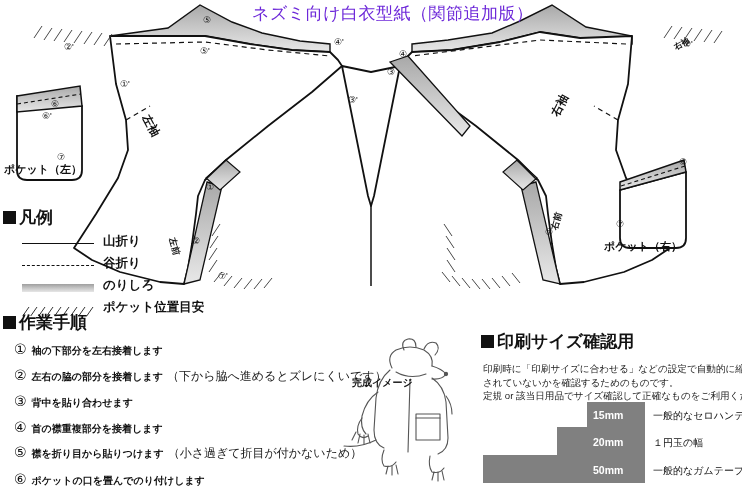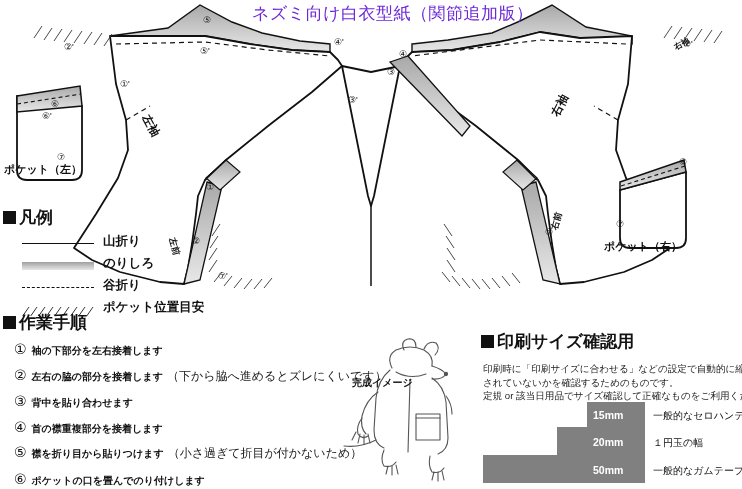--- a/index.html
+++ b/index.html
@@ -423,26 +423,26 @@
   <div class="abs section-head" id="legend-head">
     <span class="sq"></span><span>凡例</span>
   </div>
 
   <div class="abs" id="legend-list">
     <div class="legend-row">
       <span class="legend-sample s-mountain"></span>
       <span class="legend-label">山折り</span>
     </div>
     <div class="legend-row">
+      <span class="legend-sample s-valley"></span>
+      <span class="legend-label">谷折り</span>
+    </div>
+    <div class="legend-row">
       <span class="legend-sample s-glue"></span>
       <span class="legend-label">のりしろ</span>
-    </div>
-    <div class="legend-row">
-      <span class="legend-sample s-valley"></span>
-      <span class="legend-label">谷折り</span>
     </div>
     <div class="legend-row">
       <span class="legend-sample s-pocket">
         <svg width="72" height="12" viewBox="0 0 72 12">
           <g stroke="#333" stroke-width="1">
             <line x1="0" y1="11" x2="7" y2="1"></line>
               <line x1="8" y1="11" x2="15" y2="1"></line>
             <line x1="16" y1="11" x2="23" y2="1"></line>
               <line x1="24" y1="11" x2="31" y2="1"></line>
             <line x1="32" y1="11" x2="39" y2="1"></line>

